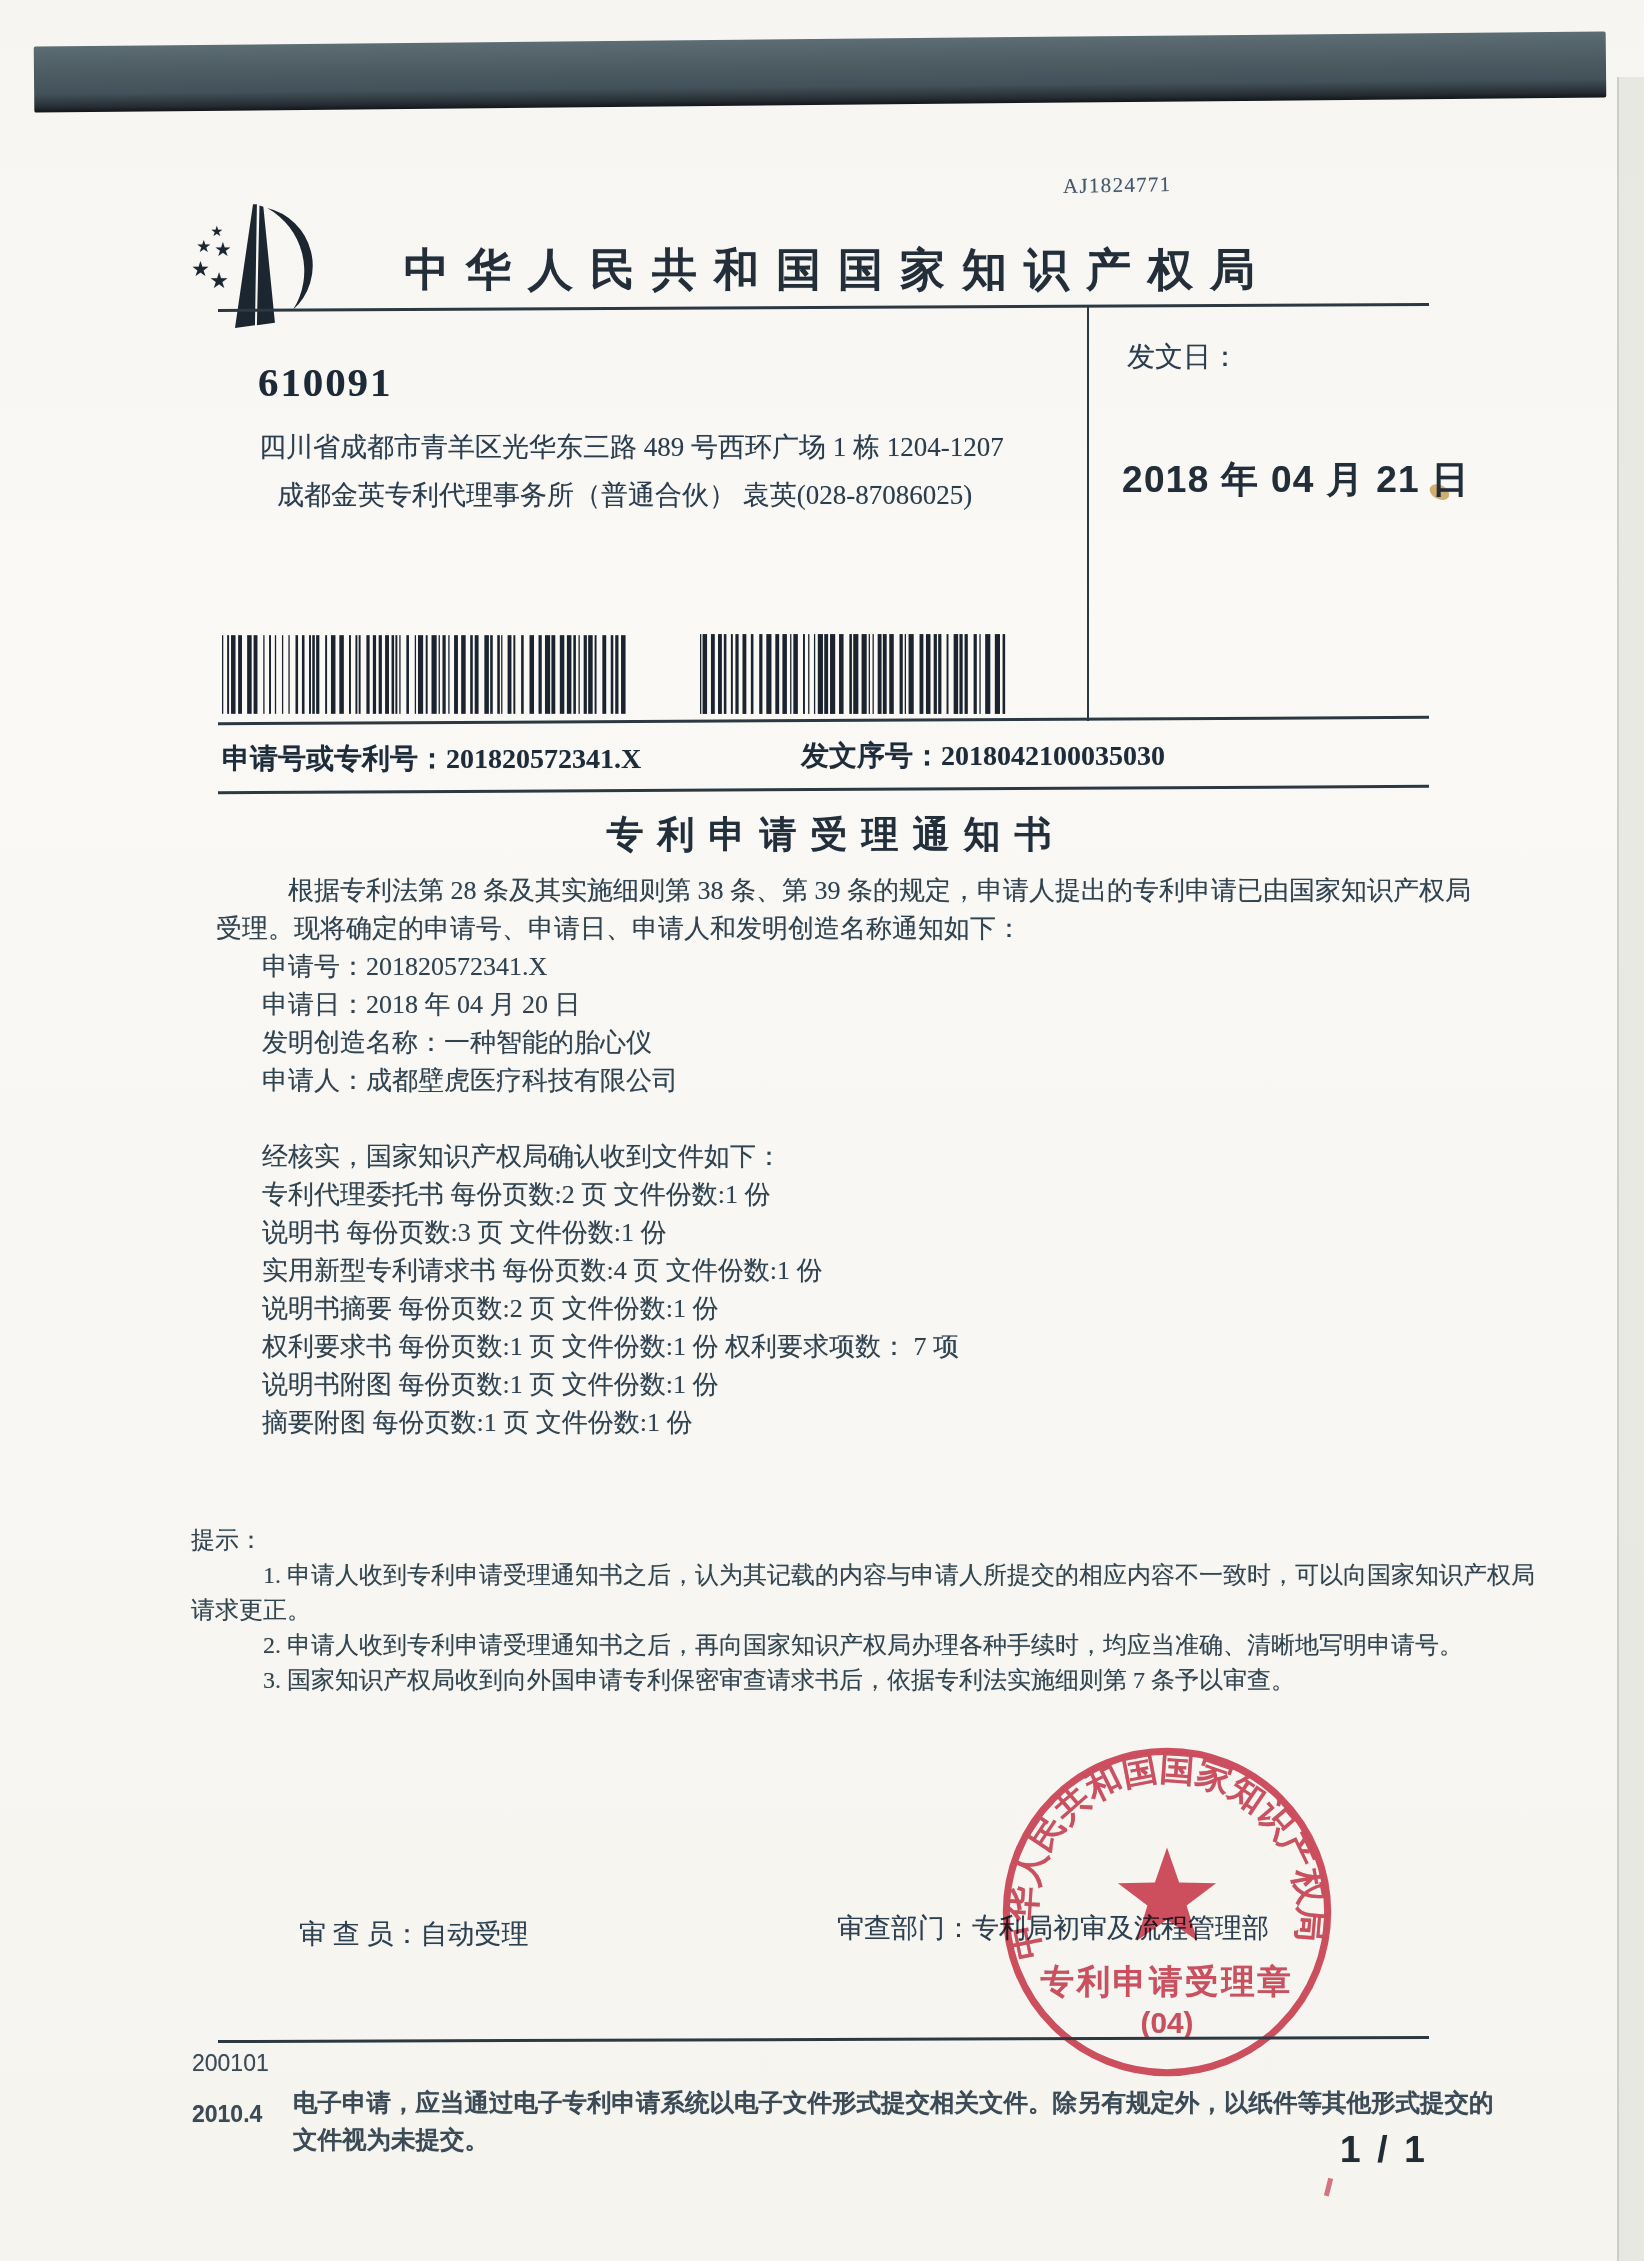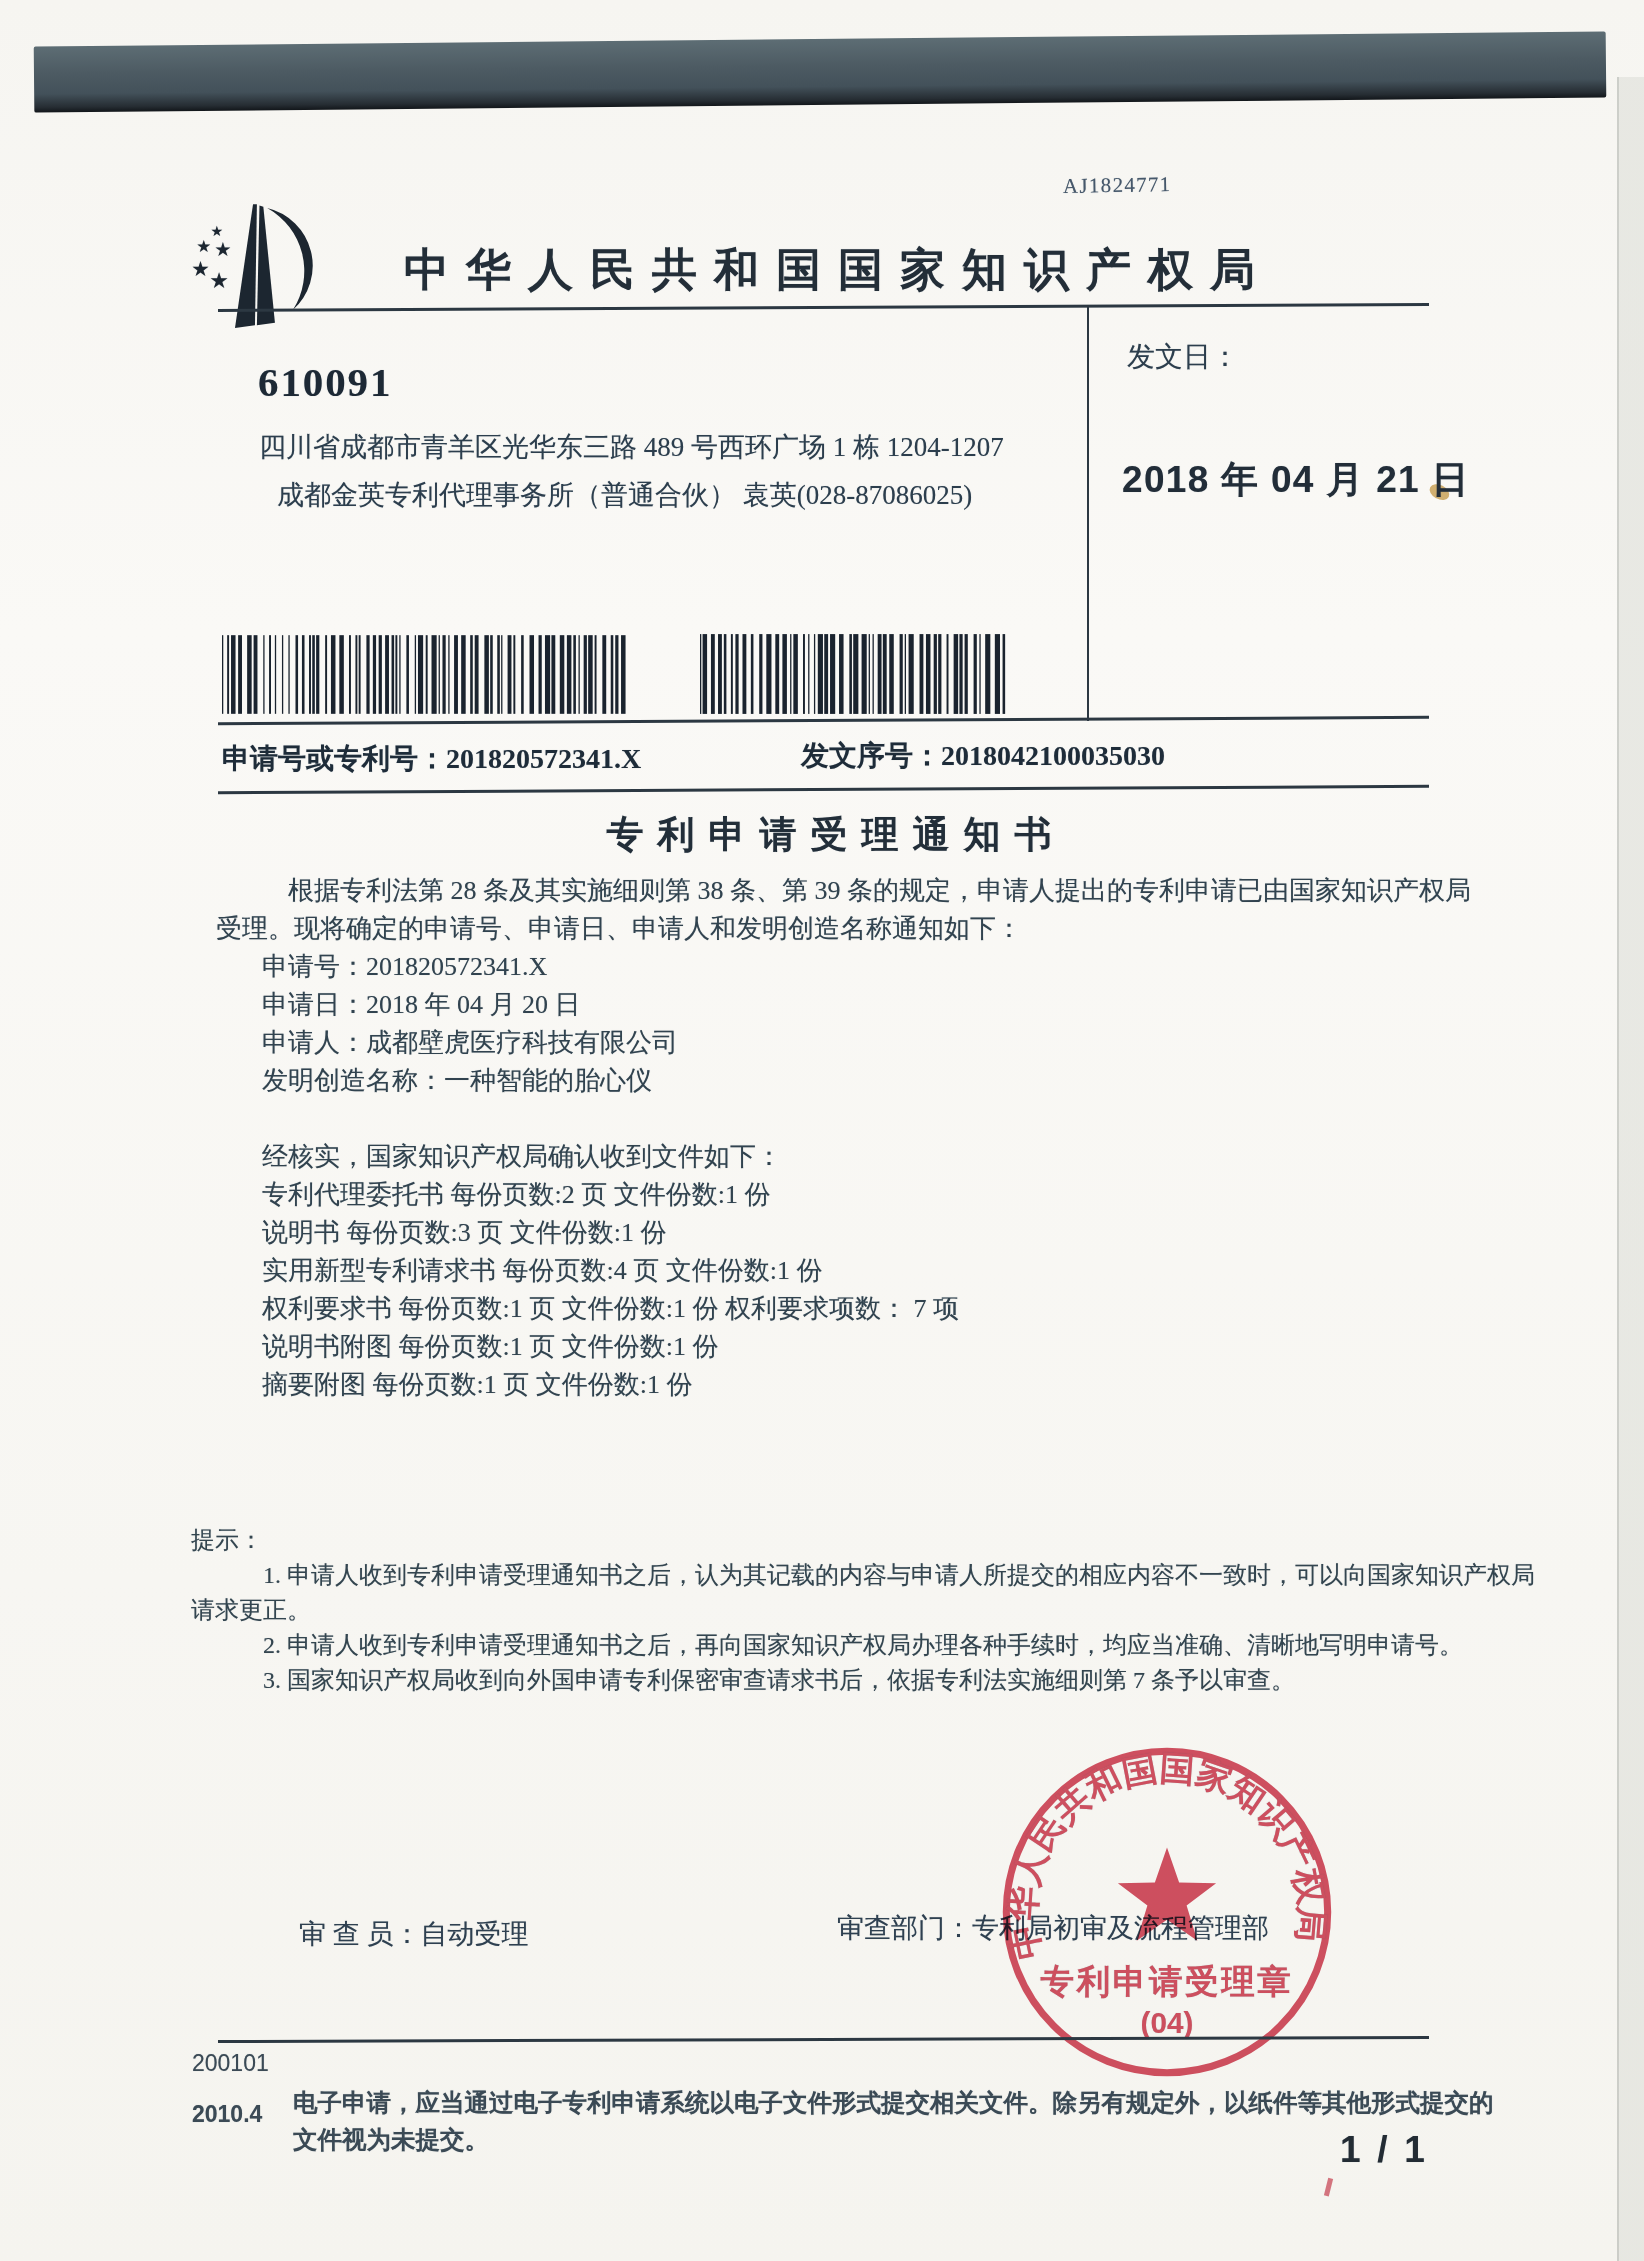--- a/index.html
+++ b/index.html
@@ -254,27 +254,28 @@
     <span>发文序号：</span><span>2018042100035030</span>
   </div>
 
   <h1 class="abs notice-title">专利申请受理通知书</h1>
 
   <div class="abs body-block">
     <div class="bl indent">根据专利法第 28 条及其实施细则第 38 条、第 39 条的规定，申请人提出的专利申请已由国家知识产权局</div>
     <div class="bl">受理。现将确定的申请号、申请日、申请人和发明创造名称通知如下：</div>
     <div class="bl fld">申请号：201820572341.X</div>
     <div class="bl fld">申请日：2018 年 04 月 20 日</div>
+    <div class="bl fld">发明创造名称：一种智能的胎心仪</div>
     <div class="bl fld">申请人：成都壁虎医疗科技有限公司</div>
-    <div class="bl fld">发明创造名称：一种智能的胎心仪</div>
     <div class="spacer"></div>
     <div class="bl fld">经核实，国家知识产权局确认收到文件如下：</div>
     <div class="bl fld">专利代理委托书  每份页数:2 页  文件份数:1 份</div>
     <div class="bl fld">说明书  每份页数:3 页  文件份数:1 份</div>
     <div class="bl fld">实用新型专利请求书  每份页数:4 页  文件份数:1 份</div>
+    <div class="bl fld">说明书摘要  每份页数:2 页  文件份数:1 份</div>
     <div class="bl fld">权利要求书  每份页数:1 页  文件份数:1 份  权利要求项数：  7 项</div>
     <div class="bl fld">说明书附图  每份页数:1 页  文件份数:1 份</div>
     <div class="bl fld">摘要附图  每份页数:1 页  文件份数:1 份</div>
   </div>
 
   <div class="abs tips-block">
     <div class="tl">提示：</div>
     <div class="tl tind">1. 申请人收到专利申请受理通知书之后，认为其记载的内容与申请人所提交的相应内容不一致时，可以向国家知识产权局</div>
     <div class="tl">请求更正。</div>
     <div class="tl tind">2. 申请人收到专利申请受理通知书之后，再向国家知识产权局办理各种手续时，均应当准确、清晰地写明申请号。</div>

